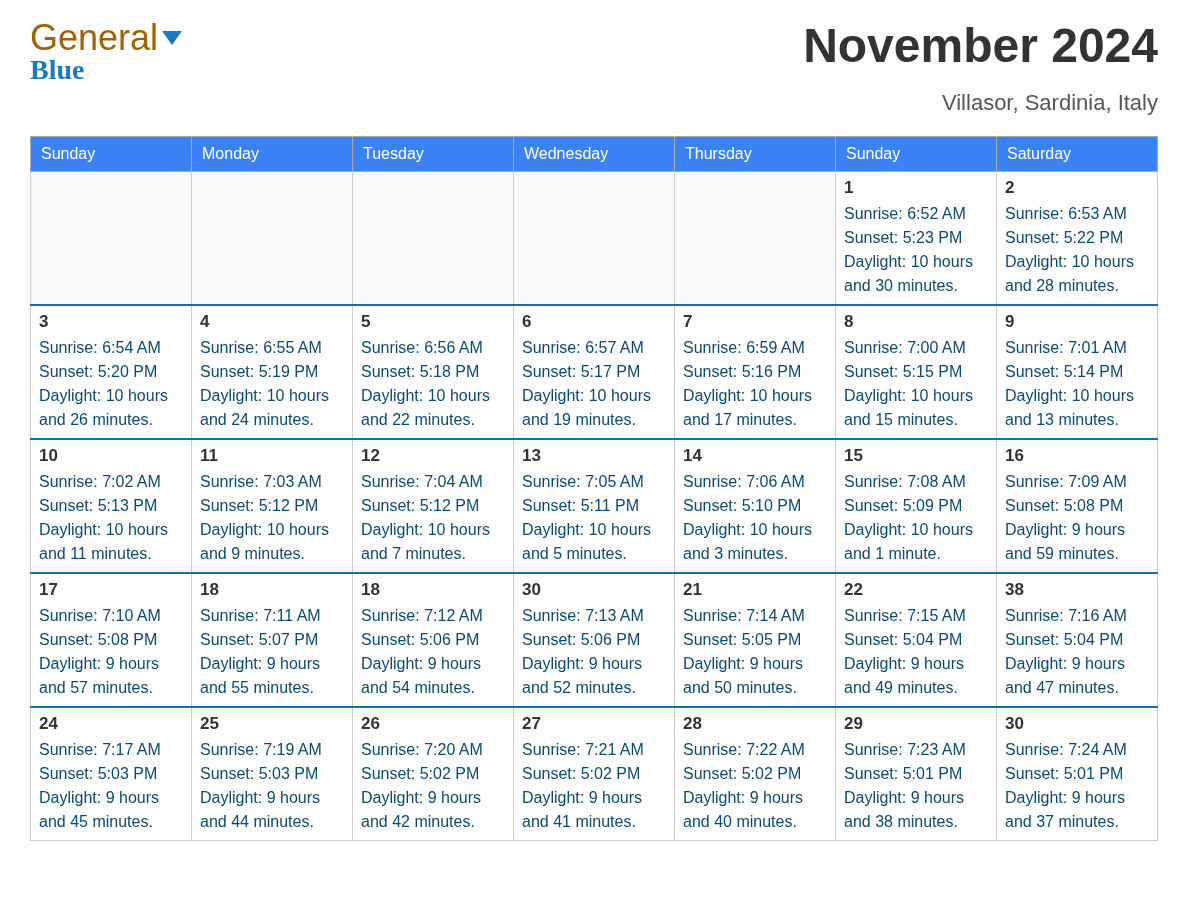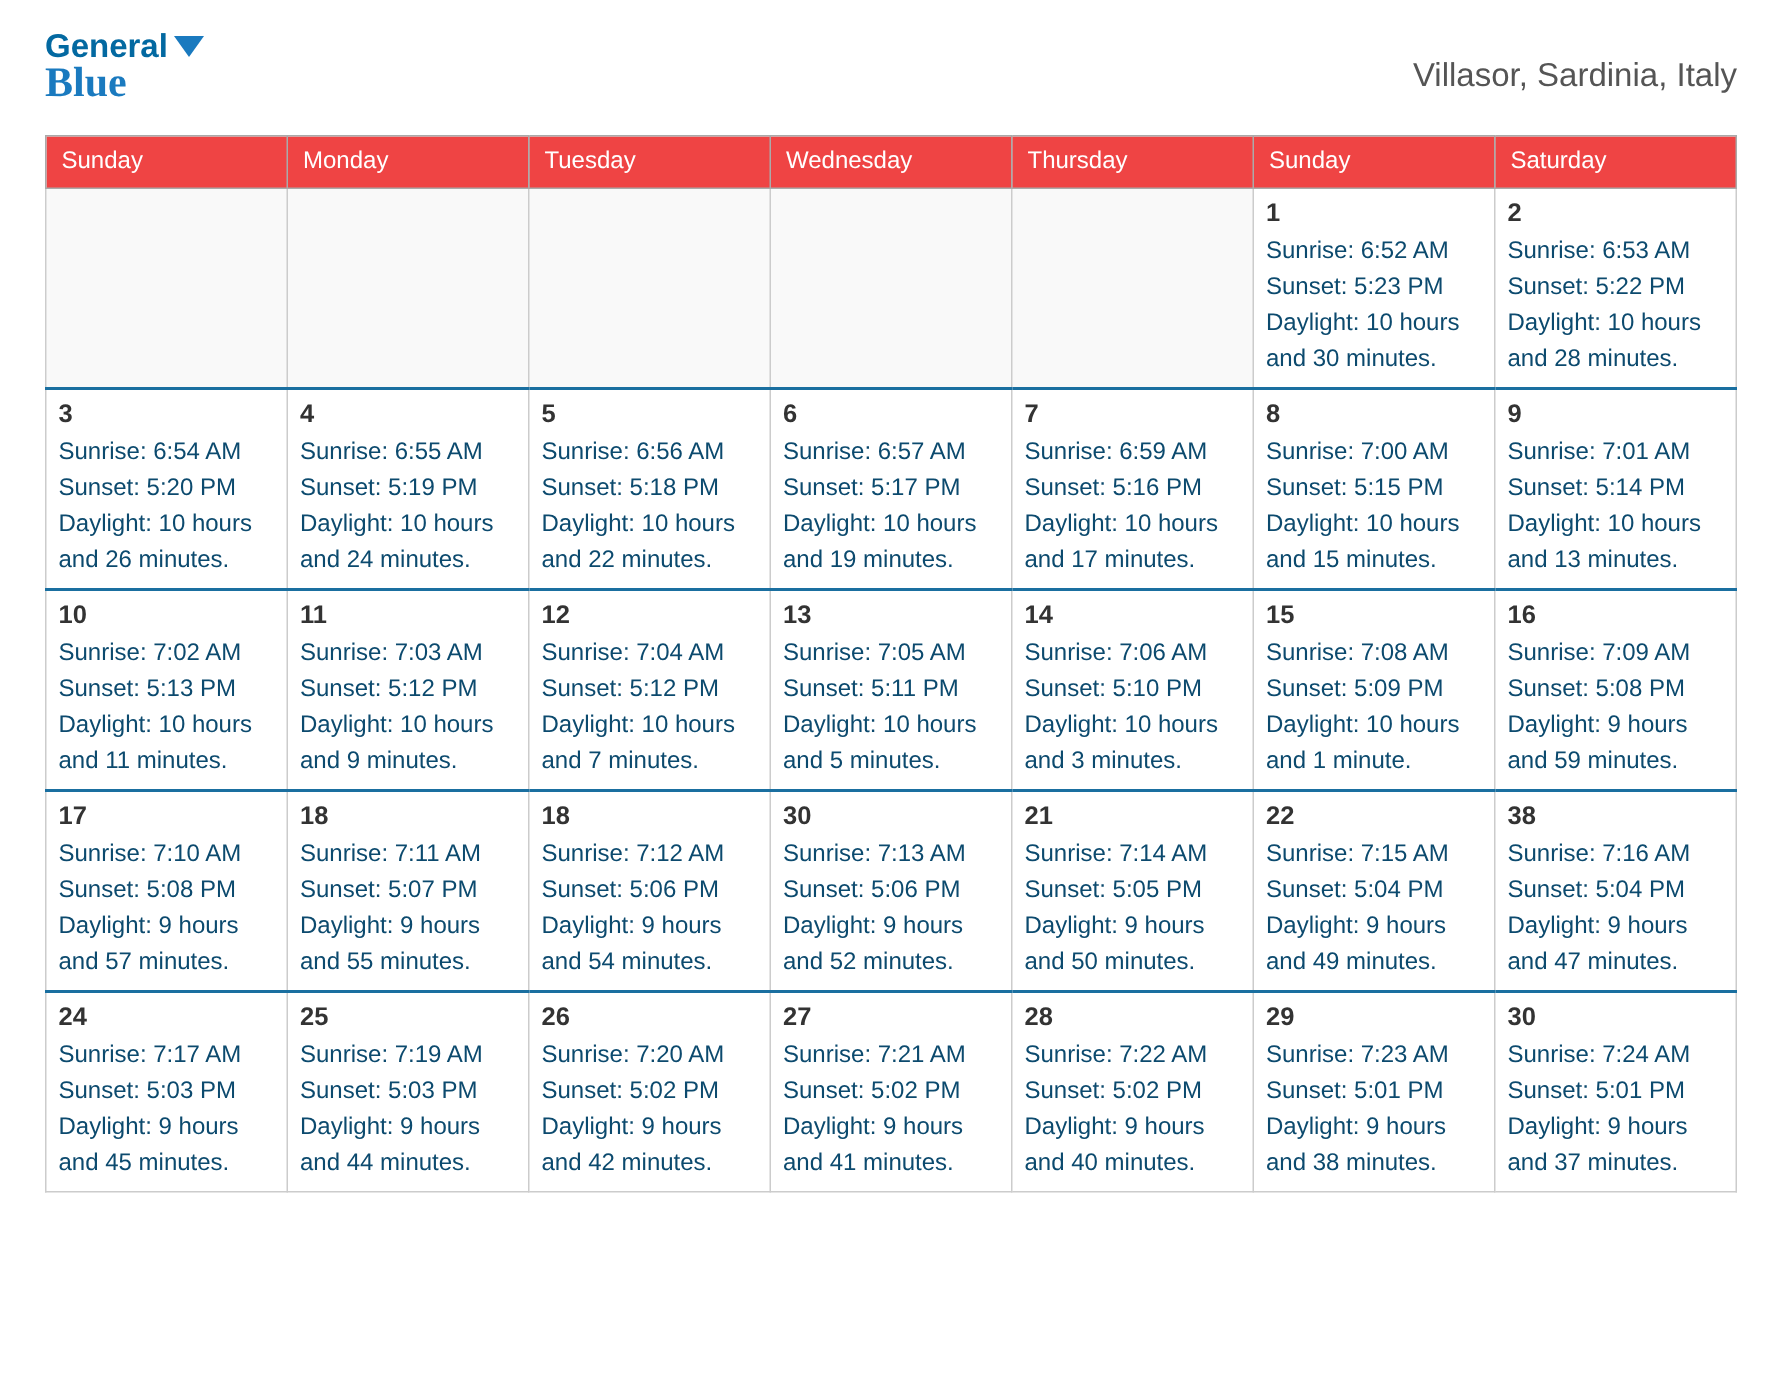--- a/index.html
+++ b/index.html
@@ -14,23 +14,23 @@
       justify-content: space-between;
       align-items: flex-start;
       margin-bottom: 20px;
     }
     .logo {
       display: flex;
       flex-direction: column;
       align-items: flex-start;
     }
     .logo-general {
-      font-size: 22px;
-      font-weight: bold;
-      color: #0369a1;
+      font-size: 36px;
+      font-weight: normal;
+      color: #a16207;
       line-height: 1;
     }
     .logo-blue {
       font-size: 28px;
       font-weight: bold;
       color: #1a7abf;
       line-height: 1;
       font-family: Liberation Serif, serif;
     }
     .logo-arrow {
@@ -60,21 +60,21 @@
       font-size: 22px;
       color: #555;
       margin-top: 17px;
     }
     .calendar {
       width: 100%;
       border-collapse: collapse;
       border: 1px solid #aaa;
     }
     .calendar th {
-      background-color: #ef4444;
+      background-color: #3b82f6;
       color: #fff;
       padding: 8px 10px;
       text-align: left;
       font-size: 16px;
       font-weight: normal;
       border: 1px solid #aaa;
     }
     .calendar td {
       vertical-align: top;
       border: 1px solid #ccc;
@@ -108,20 +108,21 @@
 
 <div class="header">
   <div class="logo">
     <div class="logo-text-row">
       <span class="logo-general">General</span>
       <span class="logo-arrow"></span>
     </div>
     <span class="logo-blue">Blue</span>
   </div>
   <div class="title-section">
+    <div class="month-title">November 2024</div>
     <div class="location">Villasor, Sardinia, Italy</div>
   </div>
 </div>
 
 <table class="calendar">
   <thead>
     <tr>
     <th>Sunday</th>
         <th>Monday</th>
         <th>Tuesday</th>

